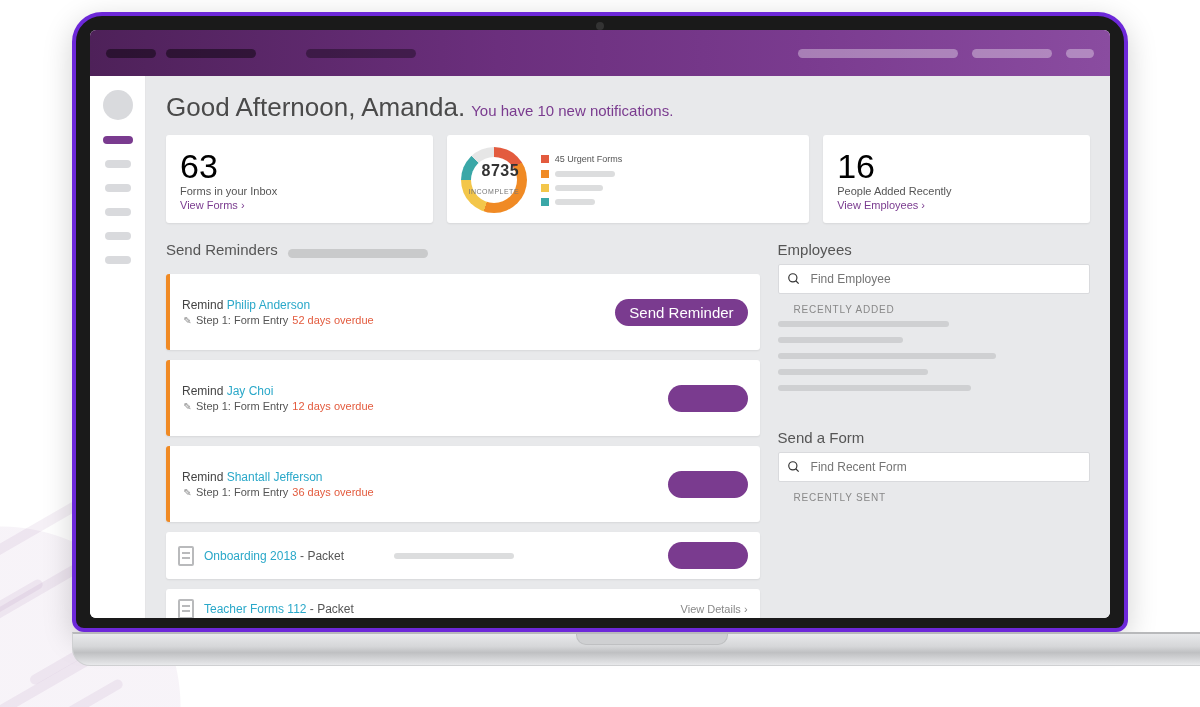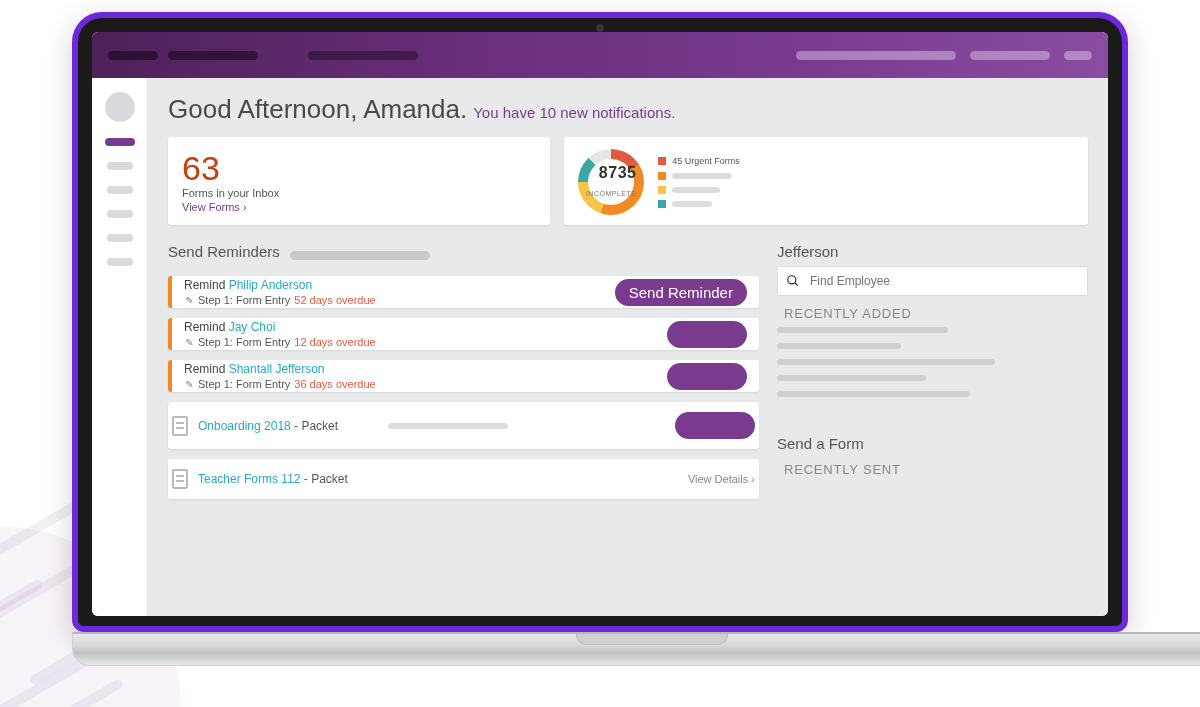--- a/index.html
+++ b/index.html
@@ -39,21 +39,21 @@
 
   
   .laptop{
     position:absolute;left:50%;top:12px;transform:translateX(-50%);
     width:1056px;
   }
   .screen-bezel{
     position:relative;
     width:100%;height:620px;
     border-radius:30px 30px 12px 12px;
-    border:6px solid #6d28d9;
+    border:4px solid #6d28d9;
     background:#1a1a1a;
     padding:14px 14px 10px 14px;
     box-shadow:0 8px 30px rgba(0,0,0,.18);
   }
   .camera{position:absolute;top:6px;left:50%;transform:translateX(-50%);width:8px;height:8px;border-radius:50%;background:#333}
   .screen{
     width:100%;height:100%;
     background:#fff;
     border-radius:6px;
     overflow:hidden;
@@ -97,21 +97,21 @@
 
   
   .greeting{padding:16px 20px 12px 20px;display:flex;align-items:baseline;gap:6px}
   .greeting h1{margin:0;font-weight:400;color:#4a4a4a;font-size:26px}
   .greeting .note{color:var(--purple);font-size:15px}
 
   
   .stats{display:flex;gap:14px;padding:0 20px 14px}
   .card{background:var(--panel);border-radius:3px;box-shadow:var(--shadow);padding:12px 14px 10px;min-height:84px}
   .stat{flex:1;display:flex;flex-direction:column;justify-content:center}
-  .stat .n{font-size:34px;line-height:1;color:#c2410c;font-weight:300}
+  .stat .n{font-size:34px;line-height:1;color:#000000;font-weight:300}
   .stat .n.red{color:var(--red)}
   .stat .lab{font-size:11px;color:#555;margin-top:2px}
   .stat .lnk{font-size:11px;color:var(--purple);margin-top:2px;cursor:pointer}
   .donut-card{flex:1.4;display:flex;gap:14px;align-items:center}
   .donut{width:66px;height:66px;border-radius:50%;background:
     conic-gradient(var(--red) 0 16%, var(--orange) 16% 55%, #f3c64a 55% 75%, var(--teal) 75% 88%, #e6e6e6 88% 100%);
     display:flex;align-items:center;justify-content:center;position:relative}
   .donut::after{content:"";position:absolute;inset:10px;background:#fff;border-radius:50%}
   .donut-center{position:relative;z-index:1;text-align:right}
   .donut-center b{font-size:16px;color:#333;display:block;font-weight:700;letter-spacing:.5px}
@@ -122,39 +122,39 @@
   .skel{height:6px;border-radius:3px;background:#dcddde}
 
   
   .cols{display:flex;gap:18px;padding:0 20px 0;flex:1;min-height:0}
   .col-main{flex:1.9;min-width:0;display:flex;flex-direction:column;gap:10px}
   .col-side{flex:1;min-width:0;display:flex;flex-direction:column;gap:12px}
 
   .sec-head{display:flex;align-items:flex-end;gap:10px;color:#555;font-size:15px;margin:4px 0 6px}
   .sec-head .pill{background:#c9cacb}
 
-  .reminder{background:#fff;border-radius:3px;box-shadow:var(--shadow);border-left:4px solid var(--orange);padding:2px 12px;display:flex;align-items:center}
+  .reminder{background:#fff;border-radius:3px;box-shadow:var(--shadow);border-left:4px solid var(--orange);padding:24px 12px;display:flex;align-items:center}
   .reminder .txt{font-size:12px;color:#444}
   .reminder .txt .who{color:var(--link)}
   .reminder .step{font-size:11px;color:#555;margin-top:2px;display:flex;gap:4px}
   .reminder .step .due{color:var(--red)}
   .reminder .act{margin-left:auto}
   .btn{background:var(--purple);color:#fff;border:none;border-radius:14px;padding:5px 14px;font-size:15px;cursor:pointer}
   .btn.blank{color:transparent}
 
-  .form-row{background:#fff;border-radius:3px;box-shadow:var(--shadow);padding:10px 4px;display:flex;align-items:center;gap:10px;font-size:12px;color:#555}
+  .form-row{background:#fff;border-radius:3px;box-shadow:var(--shadow);padding:10px 12px;display:flex;align-items:center;gap:10px;font-size:12px;color:#555}
   .doc-icon{width:16px;height:20px;border:2px solid #b9babc;border-radius:2px;position:relative}
   .doc-icon::before,.doc-icon::after{content:"";position:absolute;left:2px;right:2px;height:2px;background:#b9babc}
   .doc-icon::before{top:4px}.doc-icon::after{top:9px}
   .form-row .name{color:var(--link)}
   .form-row .detail{margin-left:auto;color:#888;font-size:11px;cursor:pointer}
   .search{display:flex;align-items:center;gap:8px;border:1px solid #d9dadd;background:#fff;border-radius:2px;padding:6px 8px}
   .search svg{width:14px;height:14px;stroke:#333;fill:none;stroke-width:2}
   .search input{border:none;outline:none;flex:1;font-size:12px;color:#555;background:transparent}
-  .subhead{font-size:13px;letter-spacing:.8px;color:#888;margin:10px 7px 6px}
+  .subhead{font-size:10px;letter-spacing:.8px;color:#888;margin:10px 16px 6px}
   .list-skel{display:flex;flex-direction:column;gap:10px}
   .list-skel .skel{background:#cfd0d2}
 
   .pen-icon{width:10px;height:10px;display:inline-block;transform:rotate(-45deg)}
   .pen-icon::before{content:"✎";font-size:10px;color:#888;transform:rotate(45deg);display:inline-block}
 </style>
 </head>
 <body>
 
 <div class="bg-deco">
@@ -228,20 +228,25 @@
                 <div class="legend-row">
                     <span class="sw" style="background:#f3c64a"></span>
                     <span class="skel" style="width:48px"></span>
                   </div>
                 <div class="legend-row">
                     <span class="sw" style="background:#3aa7a7"></span>
                     <span class="skel" style="width:40px"></span>
                   </div>
               </div>
             </div>
+            <div class="card stat">
+              <div class="n">16</div>
+              <div class="lab">People Added Recently</div>
+              <div class="lnk">View Employees ›</div>
+            </div>
           </div>
 
           <div class="cols">
             <div class="col-main">
 
               <div class="sec-head">
                 <span>Send Reminders</span>
                 <span class="pill" style="width:140px"></span>
               </div>
 
@@ -294,21 +299,21 @@
                 <span><span class="name">Teacher Forms 112</span><span> - Packet</span></span>
                 <span class="detail">View Details ›</span>
               </div>
 
             </div>
 
             <div class="col-side">
 
               <div>
                 <div class="sec-head">
-                  <span>Jefferson</span>
+                  <span>Employees</span>
                 </div>
                 <div class="search">
                   <svg viewBox="0 0 24 24">
                       <circle cx="10" cy="10" r="7"></circle>
                       <line x1="20" y1="20" x2="15" y2="15"></line>
                     </svg>
                   <input type="text" placeholder="Find Employee" style="">
                 </div>
                 <div class="subhead">RECENTLY ADDED</div>
                 <div class="list-skel">
@@ -317,20 +322,27 @@
                   <div class="skel" style="width:70%"></div>
                   <div class="skel" style="width:48%"></div>
                   <div class="skel" style="width:62%"></div>
                 </div>
               </div>
 
               <div style="margin-top:22px">
                 <div class="sec-head">
                   <span>Send a Form</span>
                 </div>
+                <div class="search">
+                  <svg viewBox="0 0 24 24">
+                      <circle cx="10" cy="10" r="7"></circle>
+                      <line x1="20" y1="20" x2="15" y2="15"></line>
+                    </svg>
+                  <input type="text" placeholder="Find Recent Form" style="">
+                </div>
                 <div class="subhead">RECENTLY SENT</div>
               </div>
 
             </div>
           </div>
 
         </div>
       </div>
 
     </div>

